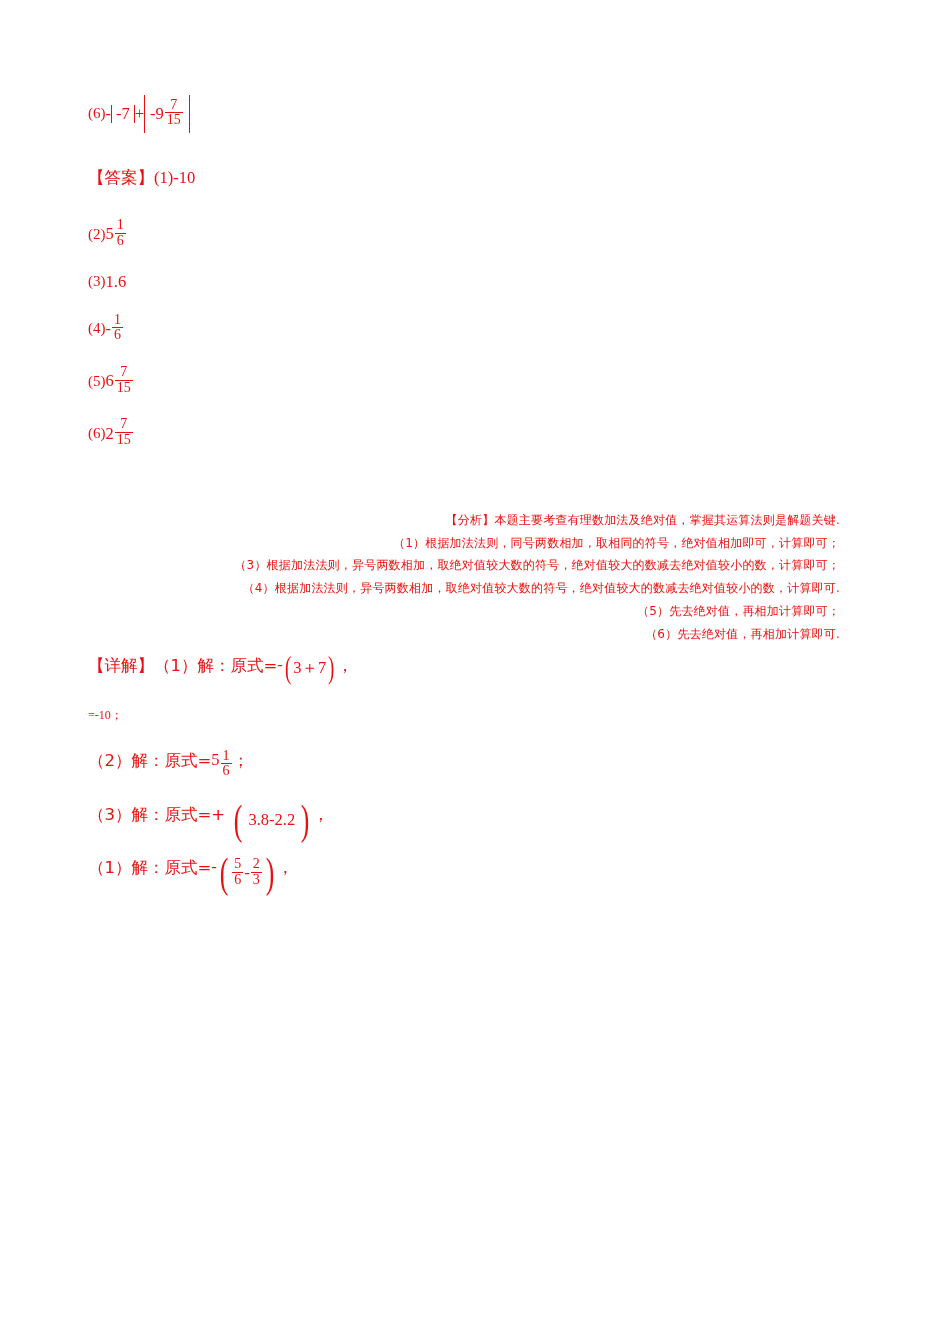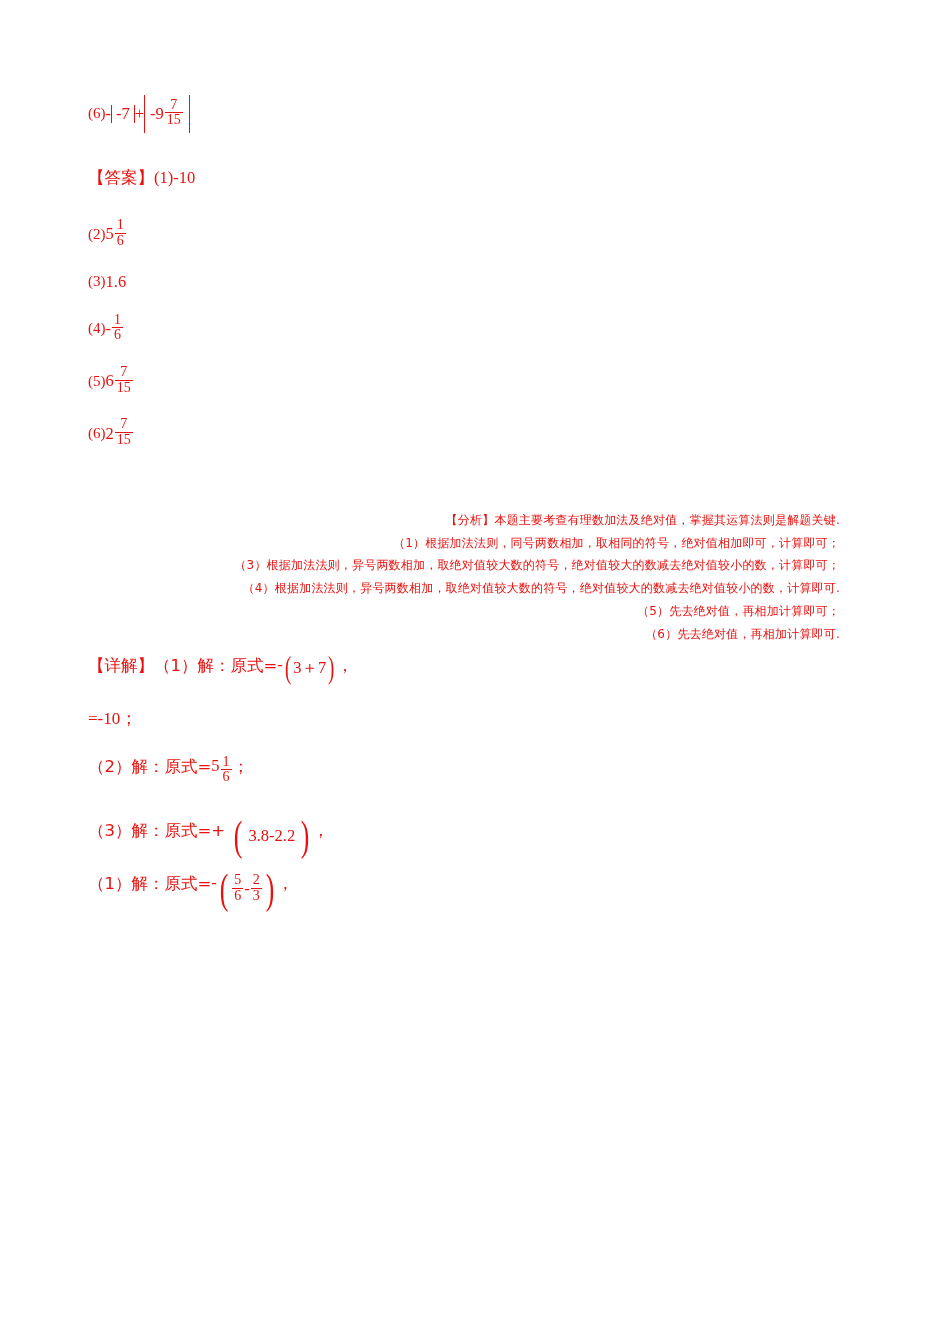--- a/index.html
+++ b/index.html
@@ -103,21 +103,21 @@
   .detail-line {
     font-size: 16.5px;
     display: flex;
     align-items: flex-start;
     font-family: "DejaVu Sans", sans-serif;
   }
   .detail-line .serifpart {
     font-family: "Liberation Serif", serif;
   }
   .mono-eq {
-    font-size: 17px;
+    font-size: 12px;
     font-family: "Liberation Serif", serif;
   }
   .wrap-para {
     white-space: normal;
   }
 </style>
 </head>
 <body>
 
 <div class="page">
@@ -209,21 +209,21 @@
       <span class="paren serifpart">
         <span class="pl">(</span>
         <span>3＋7</span>
         <span class="pr">)</span>
       </span>
       <span>，</span>
     </div>
 
     <div class="mono-eq" style="margin-bottom:26px;">=-10；</div>
 
-    <div class="detail-line" style="margin-bottom:34px;">
+    <div class="detail-line" style="margin-bottom:24px;">
       <span>（2）解：原式=</span>
       <span class="serifpart">5</span>
       <span class="frac serifpart">
         <span class="num">1</span>
         <span class="den">6</span>
       </span>
       <span>；</span>
     </div>
 
     <div class="detail-line" style="margin-bottom:21px;">

